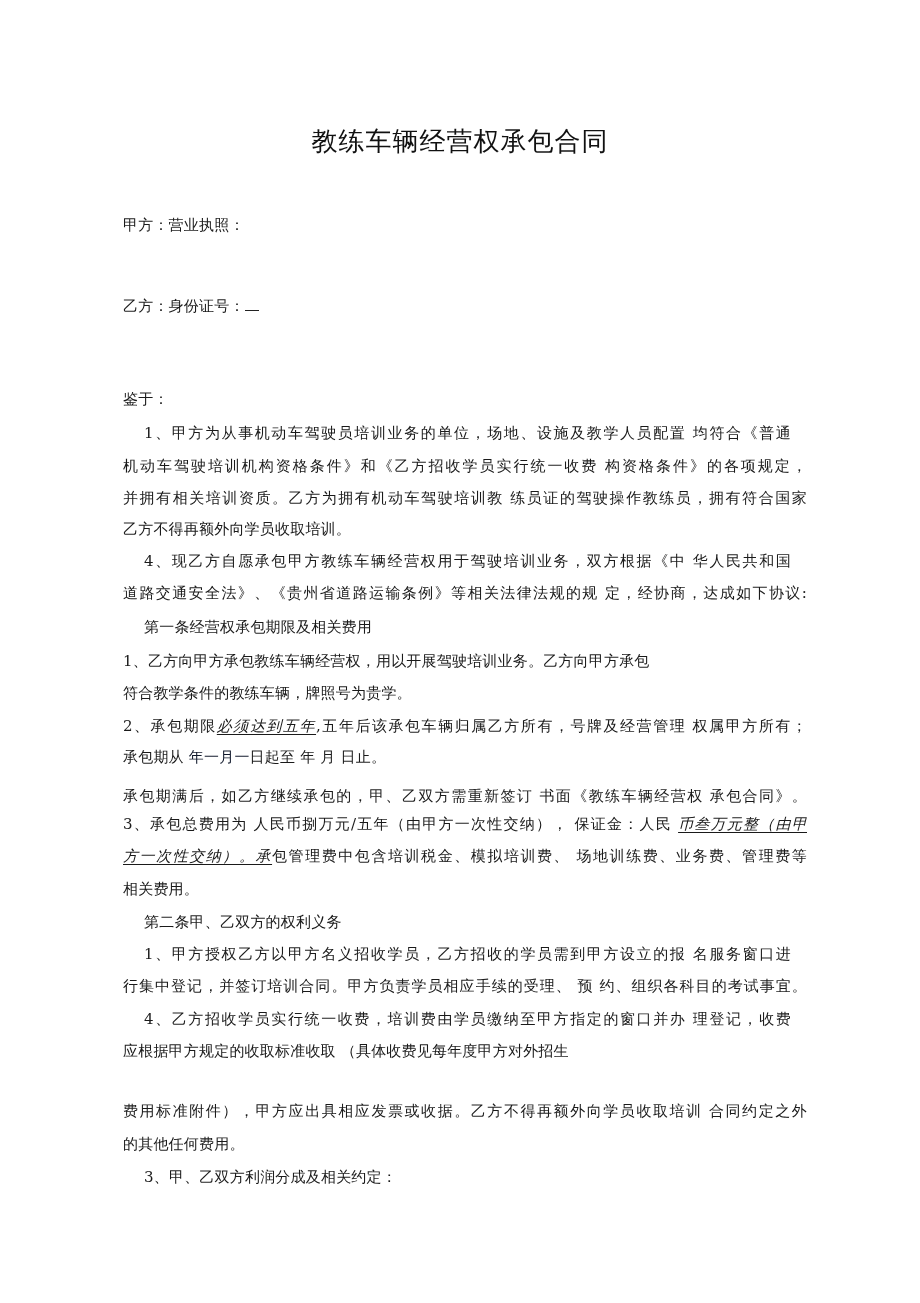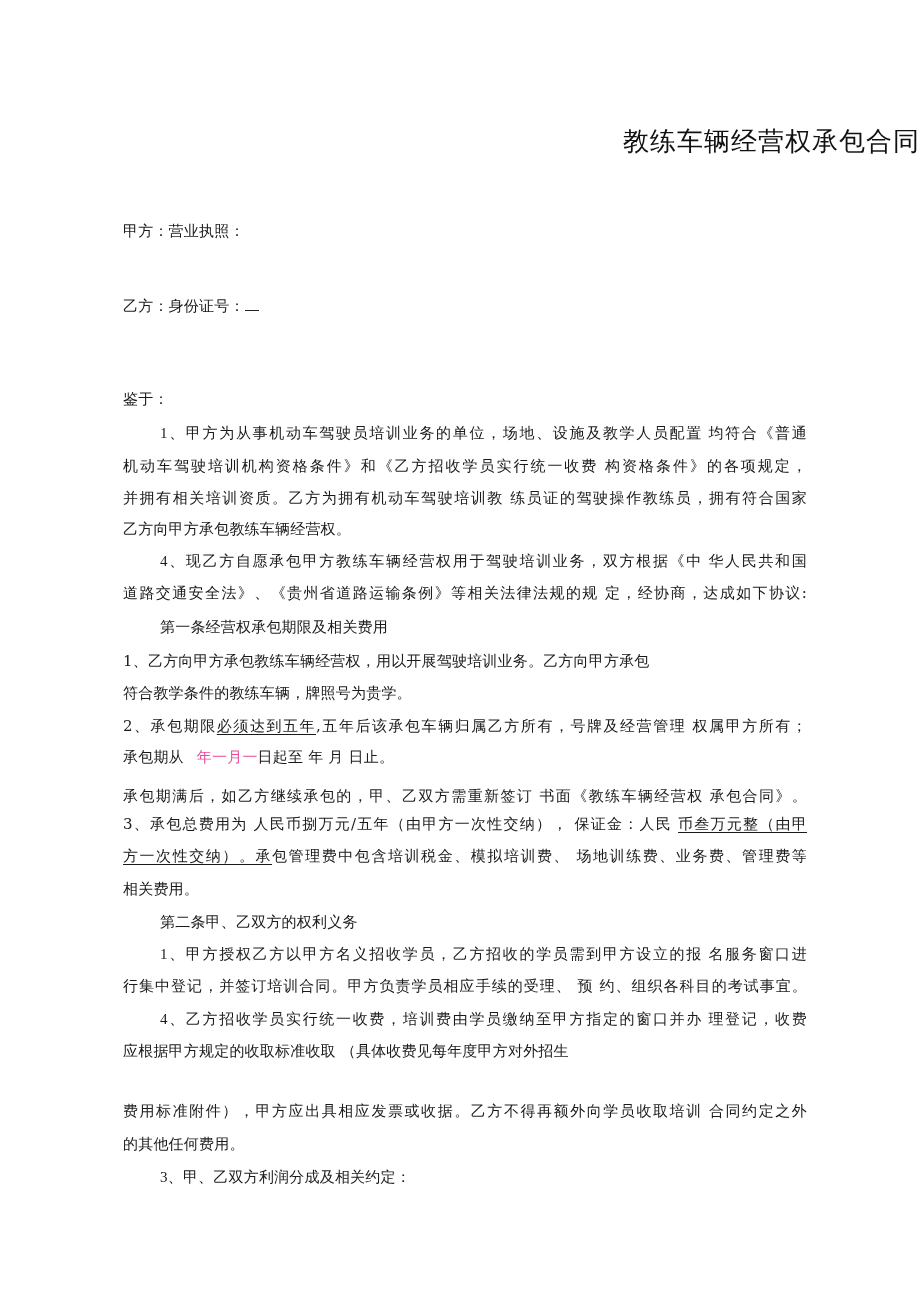--- a/index.html
+++ b/index.html
@@ -3,50 +3,50 @@
 <meta charset="utf-8">
 <style>
   html, body { margin: 0; padding: 0; background: #ffffff; }
   body {
     width: 920px; height: 1303px; position: relative; overflow: hidden;
     font-family: "DejaVu Serif", "Liberation Serif", serif;
     color: #1a1a1a;
   }
   .page { position: absolute; left: 0; top: 0; width: 920px; height: 1303px; }
   .title {
-    position: absolute; top: 124px; left: 0; width: 920px; text-align: right;
+    position: absolute; top: 124px; left: 0; width: 920px; text-align: center;
     font-family: "DejaVu Sans", sans-serif; font-size: 26px; letter-spacing: 1px; color: #111;
   }
   .line {
     position: absolute; left: 123px; width: 684px; font-size: 15px; line-height: 20px;
     white-space: nowrap; letter-spacing: 0.2px;
   }
   .justify { text-align: justify; text-align-last: justify; }
-  .indent { left: 160px; width: 647px; font-family: Liberation Serif, serif; }
-  .u { text-decoration: underline; text-underline-offset: 3px; }
-  .blue { color: #ec4899; margin-left: 8px; }
+  .indent { left: 144px; width: 647px; }
+  .u { text-decoration: underline; text-underline-offset: 3px; font-style: italic; }
+  .blue { color: #0f172a; }
   .blank { display: inline-block; width: 14px; border-bottom: 1px solid #222; height: 14px; vertical-align: baseline; }
 </style>
 </head>
 <body>
 
 <div class="page">
 
   <div class="title">教练车辆经营权承包合同</div>
 
-  <div class="line" style="top:221px">甲方：营业执照：</div>
+  <div class="line" style="top:215px">甲方：营业执照：</div>
 
   <div class="line" style="top:296px"><span>乙方：身份证号：</span><span class="blank"></span></div>
 
   <div class="line" style="top:389px">鉴于：</div>
 
   <div class="line indent justify" style="top:423px">1、甲方为从事机动车驾驶员培训业务的单位，场地、设施及教学人员配置 均符合《普通</div>
   <div class="line justify" style="top:456px">机动车驾驶培训机构资格条件》和《乙方招收学员实行统一收费 构资格条件》的各项规定，</div>
   <div class="line justify" style="top:488px">并拥有相关培训资质。乙方为拥有机动车驾驶培训教 练员证的驾驶操作教练员，拥有符合国家</div>
-  <div class="line" style="top:519px">乙方向甲方承包教练车辆经营权。</div>
+  <div class="line" style="top:519px">乙方不得再额外向学员收取培训。</div>
 
   <div class="line indent justify" style="top:551px">4、现乙方自愿承包甲方教练车辆经营权用于驾驶培训业务，双方根据《中 华人民共和国</div>
   <div class="line indent" style="top:617px">第一条经营权承包期限及相关费用</div>
 
   <div class="line justify" style="top:583px">道路交通安全法》、《贵州省道路运输条例》等相关法律法规的规 定，经协商，达成如下协议:</div>
 
   <div class="line" style="top:651px">1、乙方向甲方承包教练车辆经营权，用以开展驾驶培训业务。乙方向甲方承包</div>
   <div class="line" style="top:683px">符合教学条件的教练车辆，牌照号为贵学。</div>
 
   <div class="line justify" style="top:716px"><span>2、承包期限</span><span class="u">必须达到五年</span><span>,五年后该承包车辆归属乙方所有，号牌及经营管理 权属甲方所有；</span></div>

